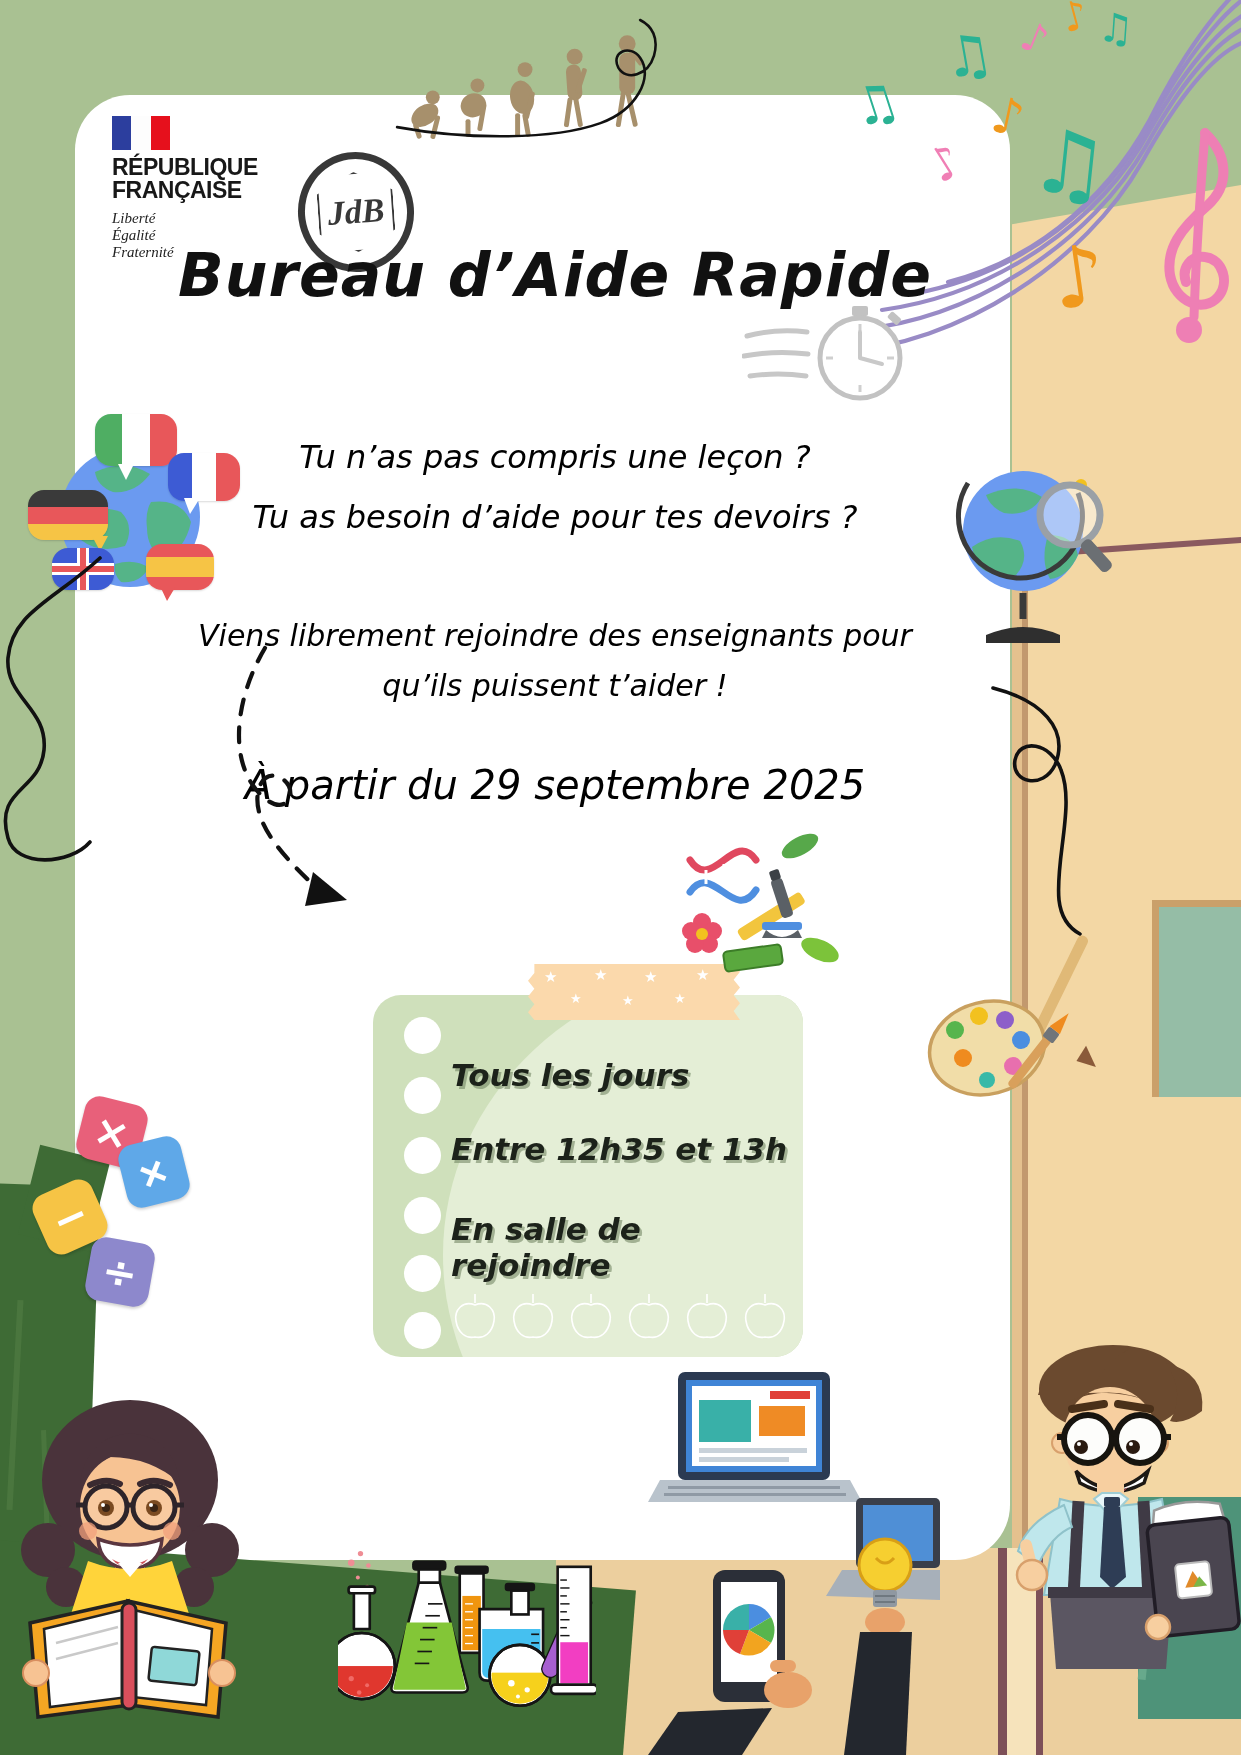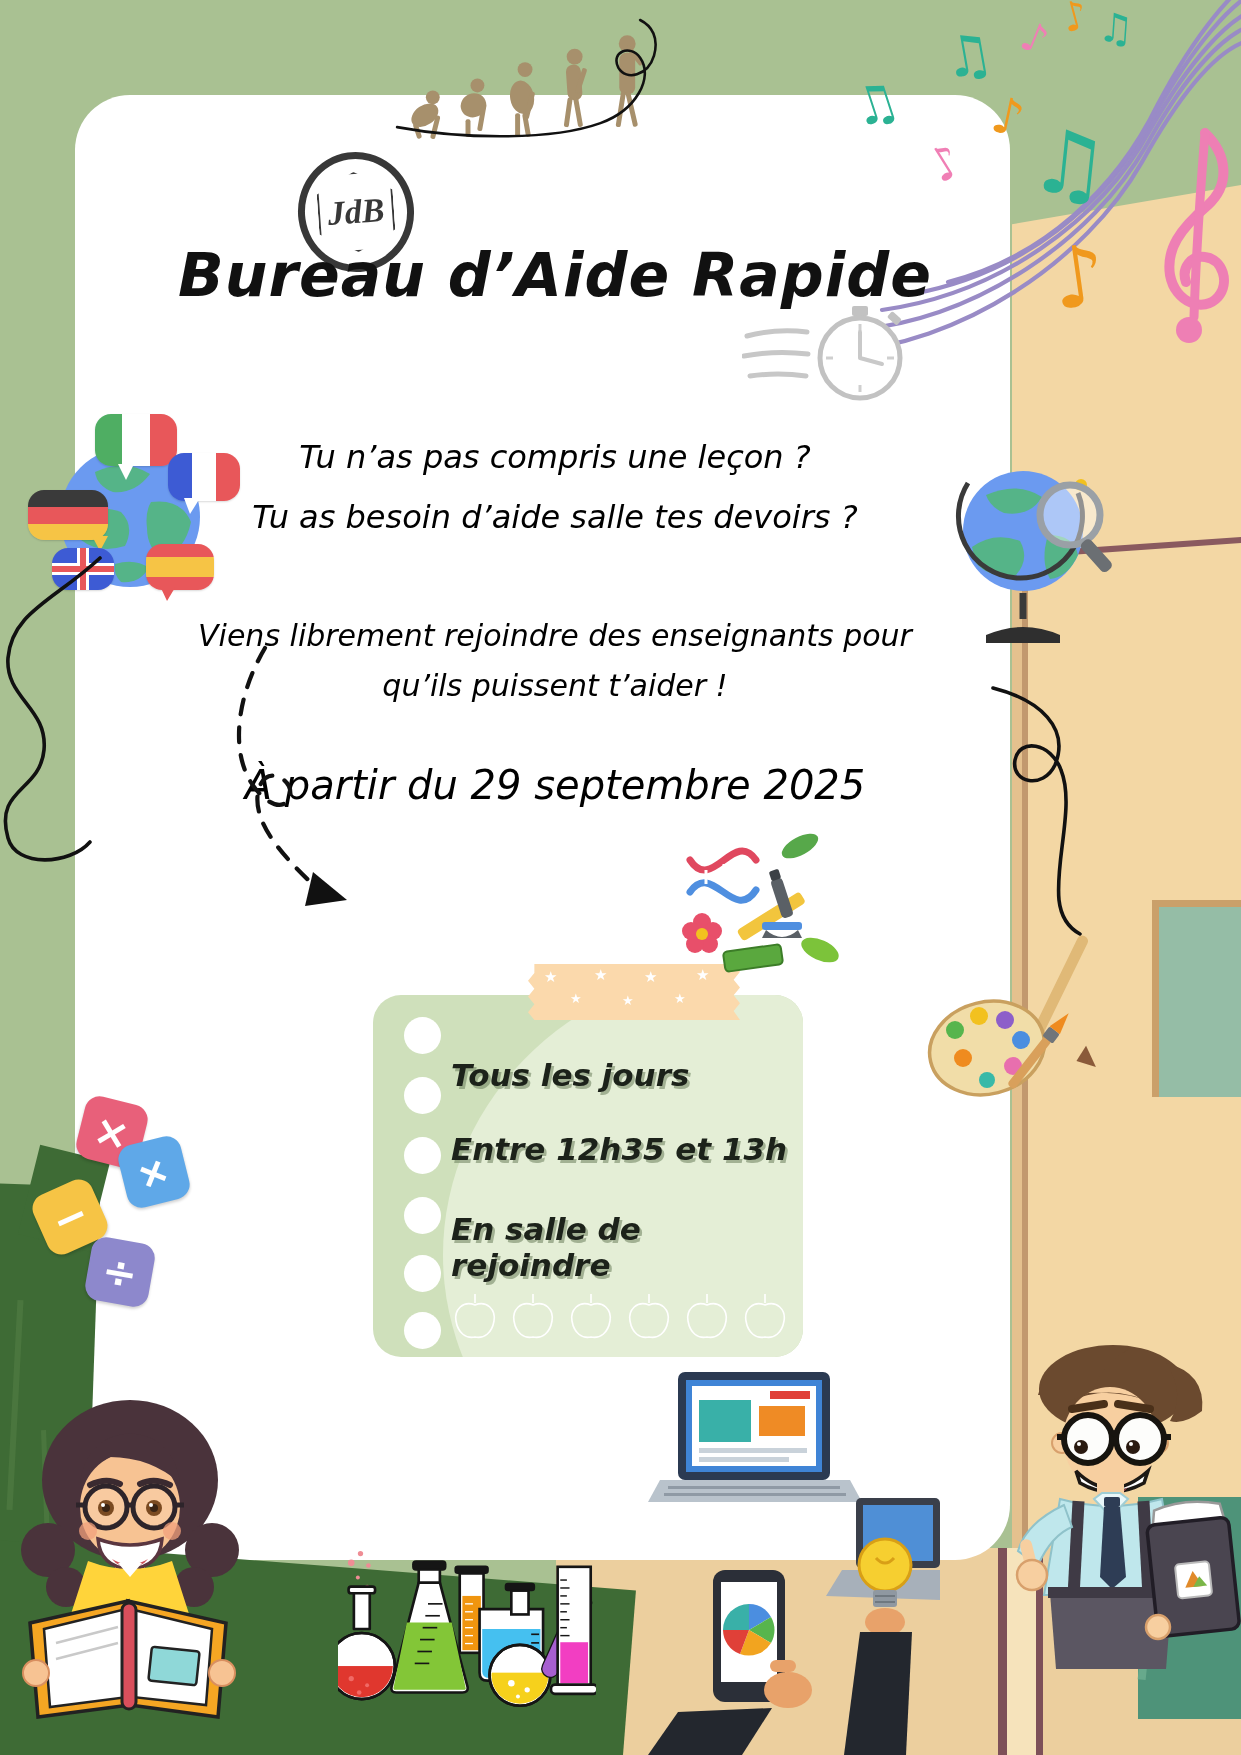--- a/index.html
+++ b/index.html
@@ -139,20 +139,36 @@
           <circle cx="15" cy="10" r="8.5"></circle>
           <rect x="7" y="19" width="16" height="42" rx="7"></rect>
           <rect x="20" y="10" width="5" height="24" rx="2" transform="rotate(-38 22 22)"></rect>
           <rect x="6" y="58" width="5" height="36" rx="2" transform="rotate(9 8 76)"></rect>
           <rect x="17" y="58" width="5" height="36" rx="2" transform="rotate(-13 19 76)"></rect>
         </g>
     </g>
     <path d="M -5 110 C 60 122 150 124 200 106 C 236 93 254 60 240 40 C 230 26 210 34 218 50 C 226 64 248 58 254 38 C 259 20 252 8 240 2" fill="none" stroke="#111" stroke-width="2.6" stroke-linecap="round"></path>
   </svg>
 
+  <div class="abs rf">
+    <div class="rf-flag">
+      <div style="background:#2c3e9e"></div>
+        <div style="background:#fdfdfd"></div>
+        <div style="background:#e6101c"></div>
+    </div>
+    <div class="rf-name">
+      <div>RÉPUBLIQUE</div>
+      <div>FRANÇAISE</div>
+    </div>
+    <div class="rf-motto">
+      <div>Liberté</div>
+      <div>Égalité</div>
+      <div>Fraternité</div>
+    </div>
+  </div>
 
   <div class="abs stamp">
     <div class="stamp-inner">
       <span class="stamp-text">JdB</span>
     </div>
   </div>
 
   <svg class="abs" style="left:742px;top:298px;width:175px;height:112px" viewBox="0 0 175 112">
     <g stroke="#c7c7c7" stroke-width="5" fill="none" stroke-linecap="round">
       <path d="M5 38 q 30 -8 60 -4"></path>
@@ -167,21 +183,21 @@
         <path d="M118 87 v7"></path>
         <path d="M84 60 h7"></path>
         <path d="M145 60 h7"></path>
     </g>
     <path d="M118 60 L118 34 M118 60 L140 66" stroke="#c9c9c9" stroke-width="4" stroke-linecap="round"></path>
   </svg>
 
   <div class="abs title">Bureau d’Aide Rapide</div>
 
   <div class="abs txt q" style="top:438px">Tu n’as pas compris une leçon ?</div>
-  <div class="abs txt q" style="top:498px">Tu as besoin d’aide salle tes devoirs ?</div>
+  <div class="abs txt q" style="top:498px">Tu as besoin d’aide pour tes devoirs ?</div>
   <div class="abs txt inv" style="top:668px">qu’ils puissent t’aider !</div>
   <div class="abs txt inv" style="top:618px">Viens librement rejoindre des enseignants pour</div>
   <div class="abs txt date" style="top:762px">À partir du 29 septembre 2025</div>
 
   <svg class="abs" style="left:55px;top:442px;width:150px;height:150px" viewBox="0 0 150 150">
     <circle cx="75" cy="75" r="70" fill="#6b9af0"></circle>
     <path d="M40 30 Q70 16 95 32 Q80 52 58 50 Q42 44 40 30Z" fill="#55b488"></path>
     <path d="M18 78 Q40 60 66 70 Q80 84 70 104 Q44 112 26 98 Q18 90 18 78Z" fill="#55b488"></path>
     <path d="M96 60 Q126 56 136 80 Q130 108 108 118 Q92 106 92 86 Q90 70 96 60Z" fill="#55b488"></path>
     <path d="M60 122 Q80 116 94 126 Q84 142 66 140 Q58 132 60 122Z" fill="#55b488"></path>

